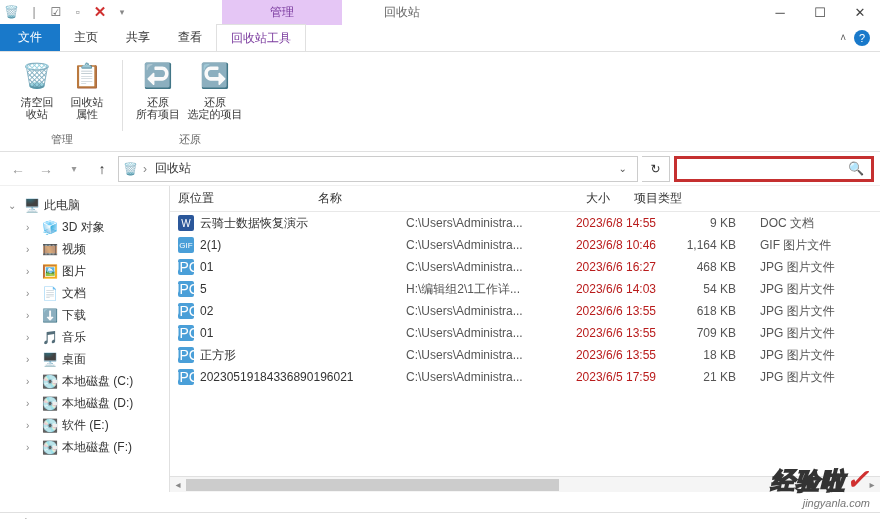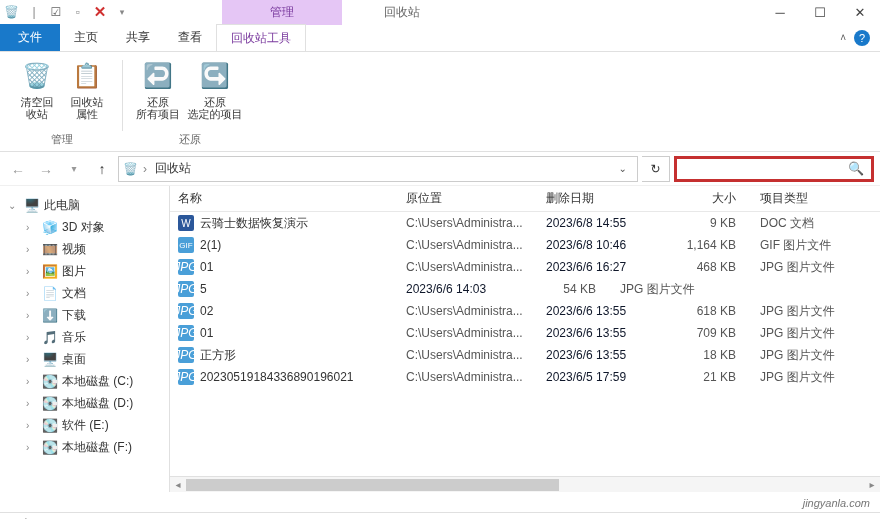--- a/index.html
+++ b/index.html
@@ -67,27 +67,27 @@
     .col.origin { width: 140px; }
     .col.deleted { width: 126px; }
     .col.size { width: 80px; text-align: right; }
     .col.type { flex: 1; padding-left: 16px; }
     
     .rows { flex: 1; overflow: hidden; }
     .row { display: flex; height: 22px; align-items: center; }
     .cell { padding: 0 8px; font-size: 12px; color: #333; white-space: nowrap; overflow: hidden; text-overflow: ellipsis; }
     .cell.name { width: 228px; display: flex; align-items: center; gap: 6px; }
     .cell.origin { width: 140px; color: #555; }
-    .cell.deleted { width: 126px; color: #0f172a; }
+    .cell.deleted { width: 126px; color: #b91c1c; text-align: right; }
     .cell.size { width: 80px; text-align: right; color: #555; }
     .cell.type { flex: 1; padding-left: 16px; color: #555; }
     .file-icon { width: 16px; height: 16px; display: inline-flex; align-items: center; justify-content: center; font-size: 10px; border-radius: 2px; color: #fff; flex-shrink: 0; }
     .file-icon.doc { background: #2b579a; }
     .file-icon.gif { background: #4a9fd8; font-size: 8px; }
-    .file-icon.jpg { background: #4a9fd8; font-size: 12px; font-style: italic; }
+    .file-icon.jpg { background: #4a9fd8; font-size: 14px; }
     
     .hscroll { height: 16px; border-top: 1px solid #e0e0e0; background: #f5f5f5; display: flex; align-items: center; }
     .hscroll-left { width: 16px; text-align: center; color: #888; font-size: 10px; }
     .hscroll-track { flex: 1; height: 12px; position: relative; }
     .hscroll-thumb { position: absolute; left: 0; width: 55%; height: 100%; background: #ccc; }
     .hscroll-right { width: 16px; text-align: center; color: #888; font-size: 10px; }
     
     
     .statusbar { height: 24px; border-top: 1px solid #e0e0e0; display: flex; align-items: center; padding: 0 10px; font-size: 12px; color: #555; margin-top: 20px; }
     
@@ -257,23 +257,22 @@
           <span class="tree-indent"></span>
     <span class="tree-toggle">›</span>
     <span class="tree-icon">💽</span>
     <span class="tree-label">本地磁盘 (F:)</span>
         </div>
       </div>
   </div>
 
   <div class="main">
     <div class="columns">
+      <div class="col origin">原位置</div>
       <div class="col name">名称</div>
-      <div class="col origin">原位置</div>
-      <div class="col deleted">删除日期</div>
       <div class="col size">大小</div>
       <div class="col type">项目类型</div>
     </div>
     <div class="rows" id="rows">
         <div class="row">
     <div class="cell name">
       <span class="file-icon doc">W</span>
       <span>云骑士数据恢复演示</span>
     </div>
     <div class="cell origin">C:\Users\Administra...</div>
@@ -299,20 +298,21 @@
     <div class="cell origin">C:\Users\Administra...</div>
     <div class="cell deleted">2023/6/6 16:27</div>
     <div class="cell size">468 KB</div>
     <div class="cell type">JPG 图片文件</div>
         </div>
         <div class="row">
     <div class="cell name">
       <span class="file-icon jpg">JPG</span>
       <span>5</span>
     </div>
+    <div class="cell origin">H:\编辑组2\1工作详...</div>
     <div class="cell deleted">2023/6/6 14:03</div>
     <div class="cell size">54 KB</div>
     <div class="cell type">JPG 图片文件</div>
         </div>
         <div class="row">
     <div class="cell name">
       <span class="file-icon jpg">JPG</span>
       <span>02</span>
     </div>
     <div class="cell origin">C:\Users\Administra...</div>
@@ -359,14 +359,17 @@
       <div class="hscroll-right">▸</div>
     </div>
   </div>
 </div>
 
 <div class="statusbar">
   <span>8 个项目</span>
 </div>
 
 <div class="watermark">
+  <div class="watermark-main">
+    <span>经验啦</span><span class="watermark-check">✓</span>
+  </div>
   <div class="watermark-sub">jingyanla.com</div>
 </div>
 
 </body></html>

